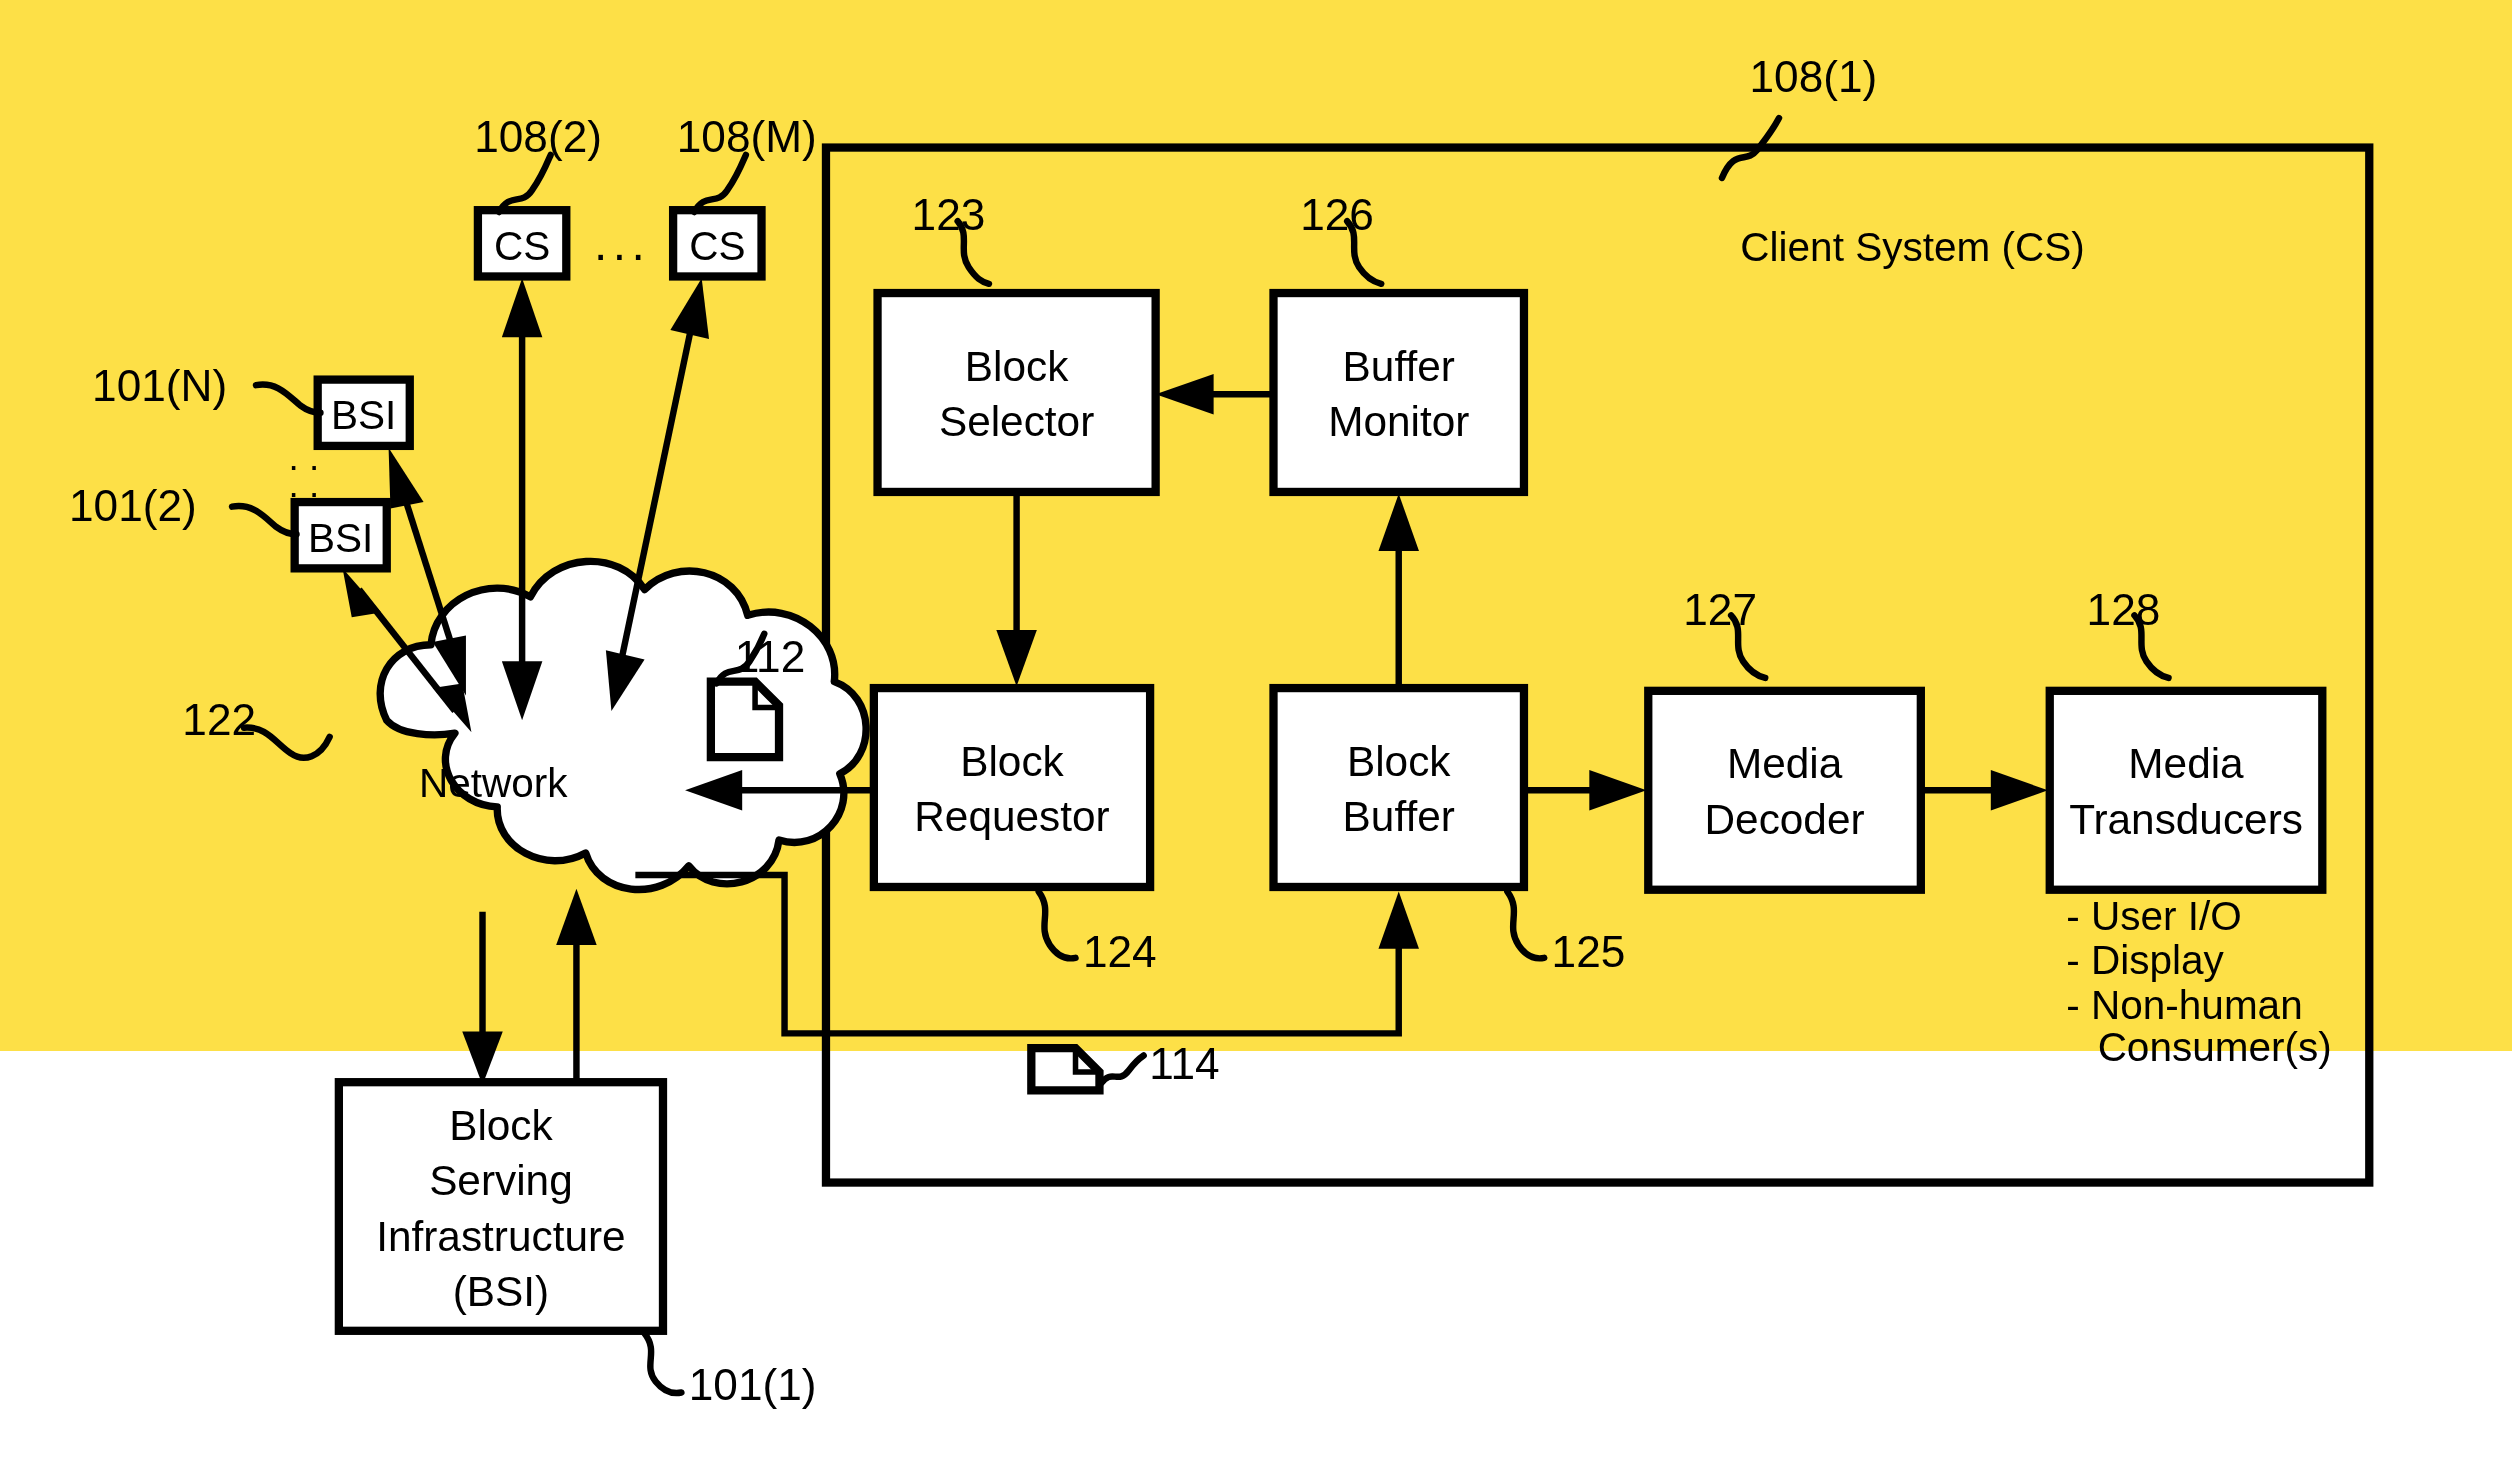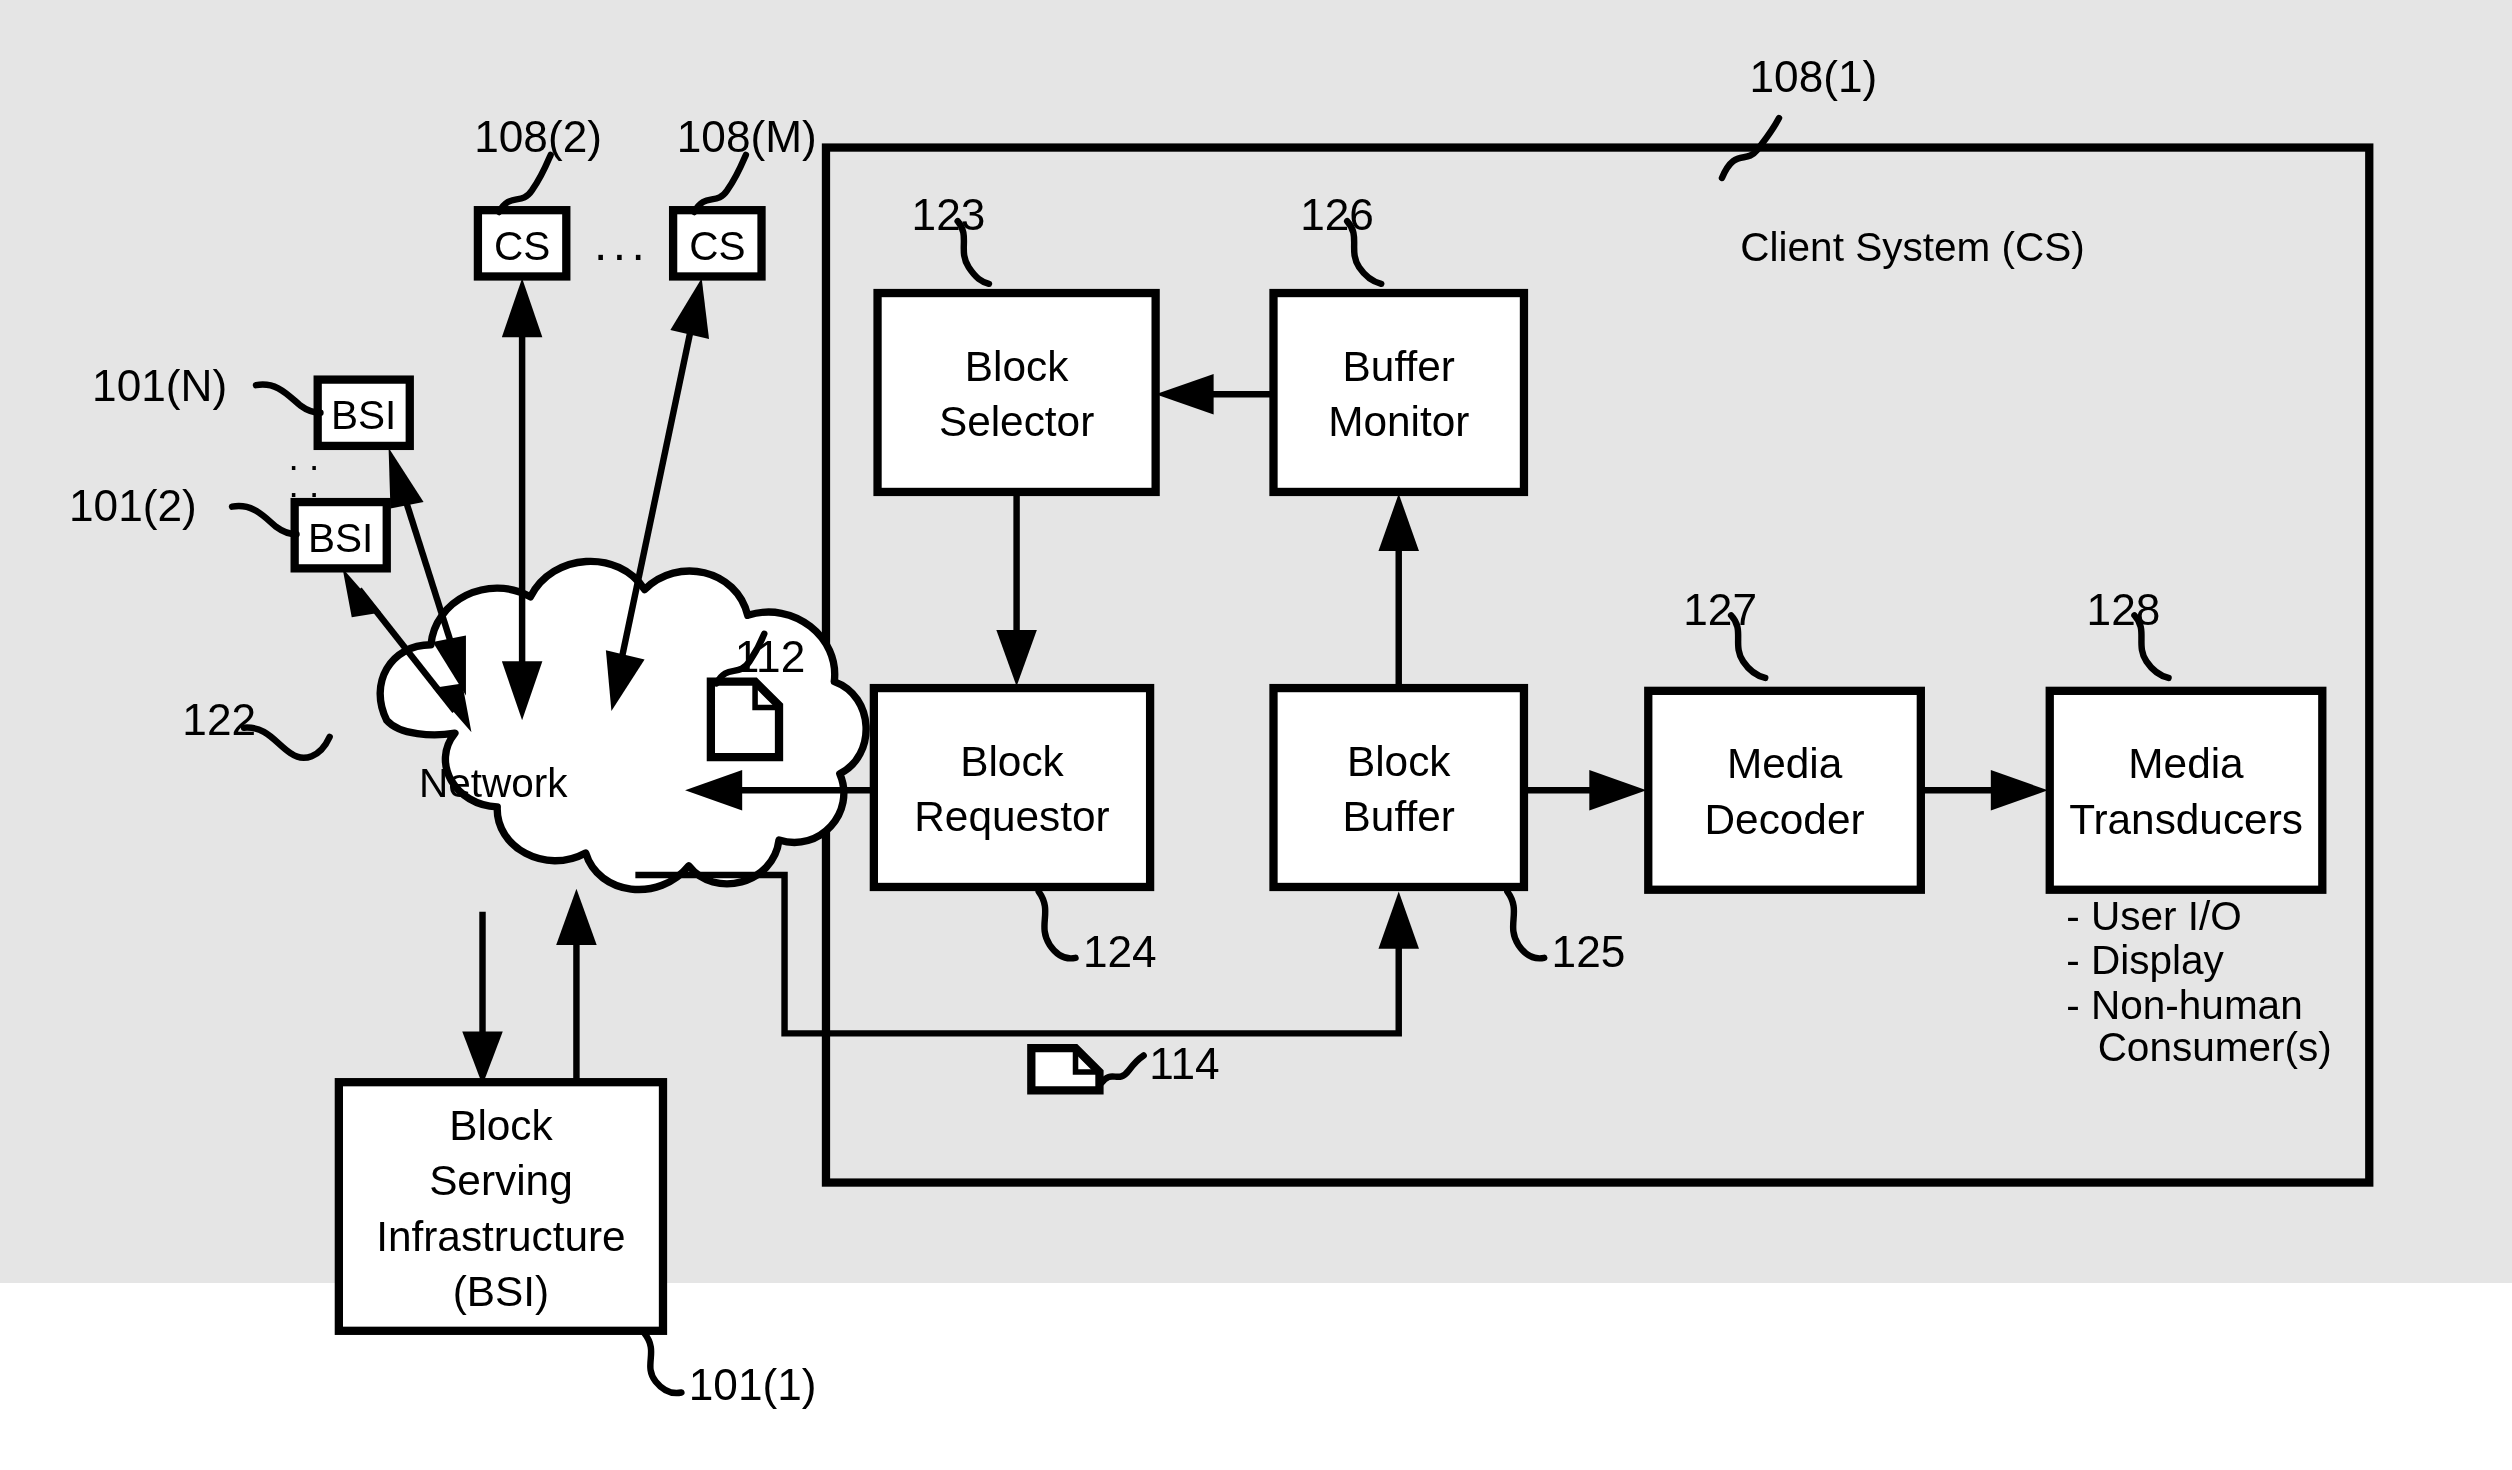--- a/index.html
+++ b/index.html
@@ -9,22 +9,22 @@
   }
   body {
     width: 2512px;
     height: 1471px;
     font-family: "Liberation Sans", sans-serif;
     overflow: hidden;
   }
   #figure-root {
     position: relative;
     width: 2512px;
-    height: 1283px;
-    background: #e5e5e5;
+    height: 1051px;
+    background: #fde047;
   }
   svg.diagram {
     position: absolute;
     top: 0;
     left: 0;
     width: 2512px;
     height: 1471px;
   }
   .stroke {
     fill: none;

